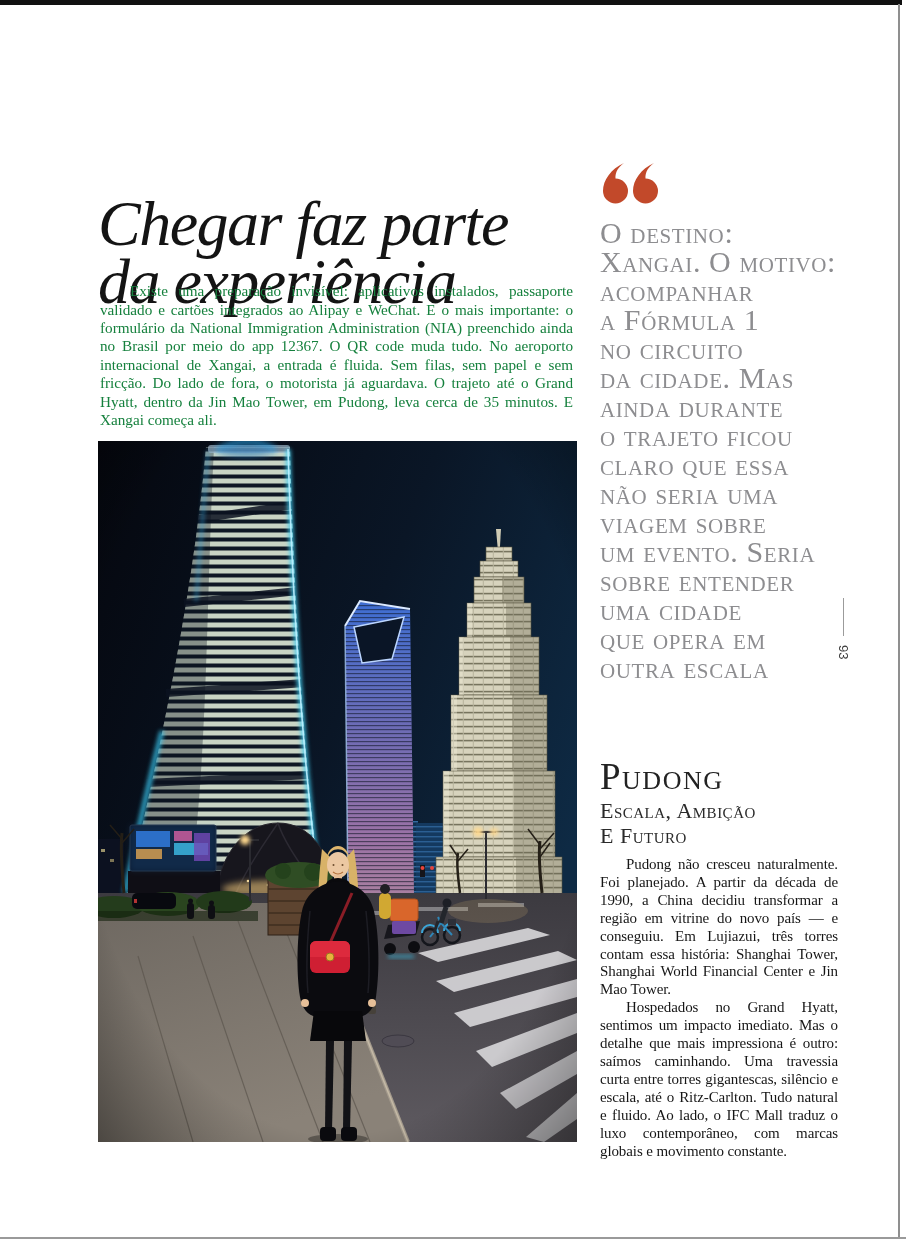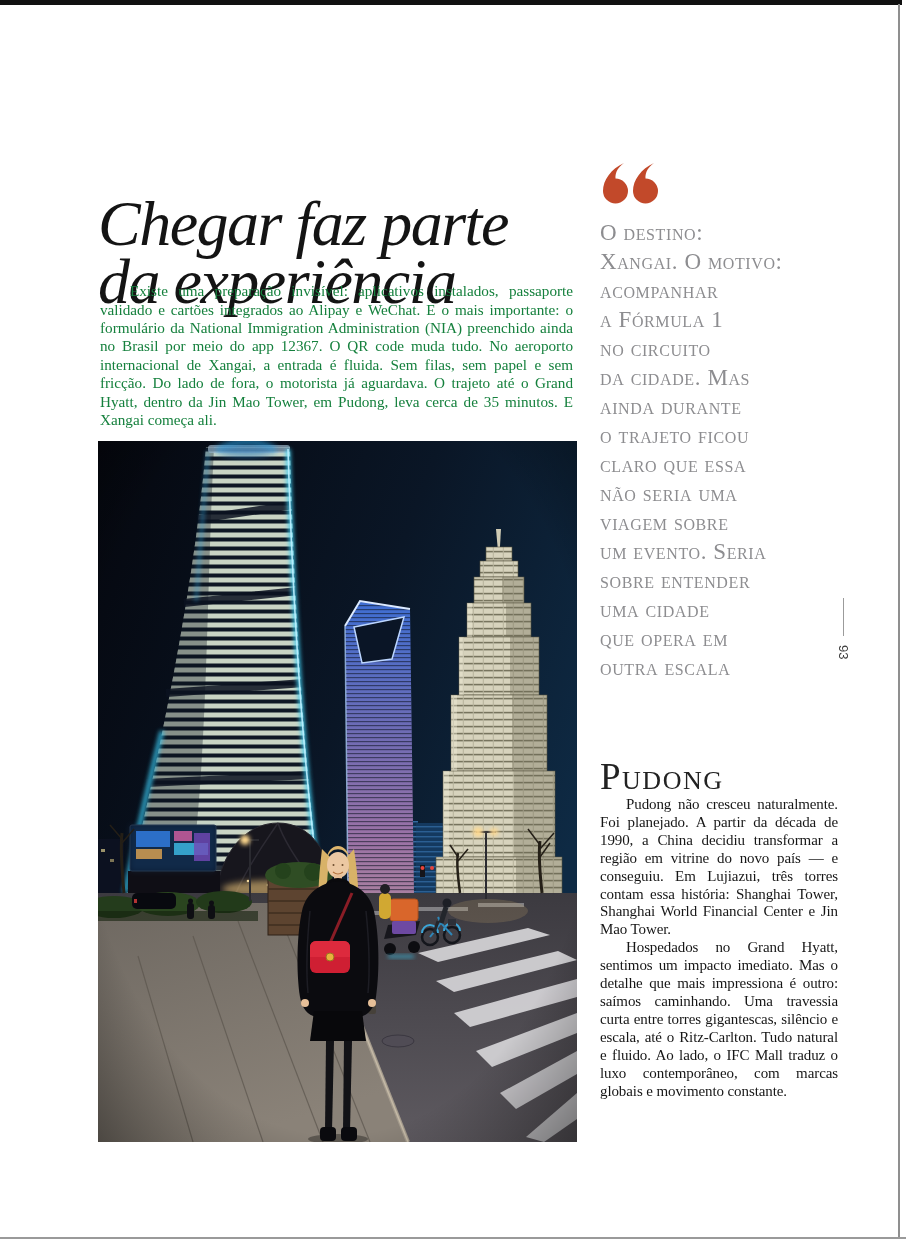--- a/index.html
+++ b/index.html
@@ -22,21 +22,21 @@
     font-size:15.2px; line-height:18.4px; text-align:justify;
     text-indent:30px; color:#15803d;
   }
 
   .photo-wrap { position:absolute; left:98px; top:441px; width:479px; height:701px; }
   .photo-wrap svg { display:block; }
 
   .quote-block { position:absolute; left:600px; top:160px; width:242px; }
   .quote-icon  { display:block; margin:0 0 10px 0; }
   .quote-text  {
-    font-variant:small-caps; font-size:23px; line-height:29px;
+    font-variant:small-caps; font-size:30px; line-height:29px;
     letter-spacing:0.6px; color:#8d8d90; white-space:pre-line;
   }
 
   .pagenum {
     position:absolute; left:852px; top:598px; width:90px; height:16px;
     transform-origin:0 0; transform:rotate(90deg);
     display:flex; align-items:center; gap:9px;
     font-family:"Liberation Sans", sans-serif; font-size:13px; color:#3a3a3a;
   }
   .pagenum .rule { width:38px; height:1px; background:#9b9b9b; }
@@ -372,17 +372,19 @@
 outra escala</div>
   </div>
 
   <div class="pagenum">
     <span class="rule"></span>
     <span>93</span>
   </div>
 
   <div class="section">
     <h2 class="section-heading">Pudong</h2>
+    <div class="section-subheading">Escala, Ambição
+E Futuro</div>
     <p>Pudong não cresceu naturalmente. Foi planejado. A partir da década de 1990, a China decidiu transformar a região em vitrine do novo país — e conseguiu. Em Lujiazui, três torres contam essa história: Shanghai Tower, Shanghai World Financial Center e Jin Mao Tower.</p>
     <p>Hospedados no Grand Hyatt, sentimos um impacto imediato. Mas o detalhe que mais impressiona é outro: saímos caminhando. Uma travessia curta entre torres gigantescas, silêncio e escala, até o Ritz-Carlton. Tudo natural e fluido. Ao lado, o IFC Mall traduz o luxo contemporâneo, com marcas globais e movimento constante.</p>
   </div>
 
 </div>
 
 </body></html>

